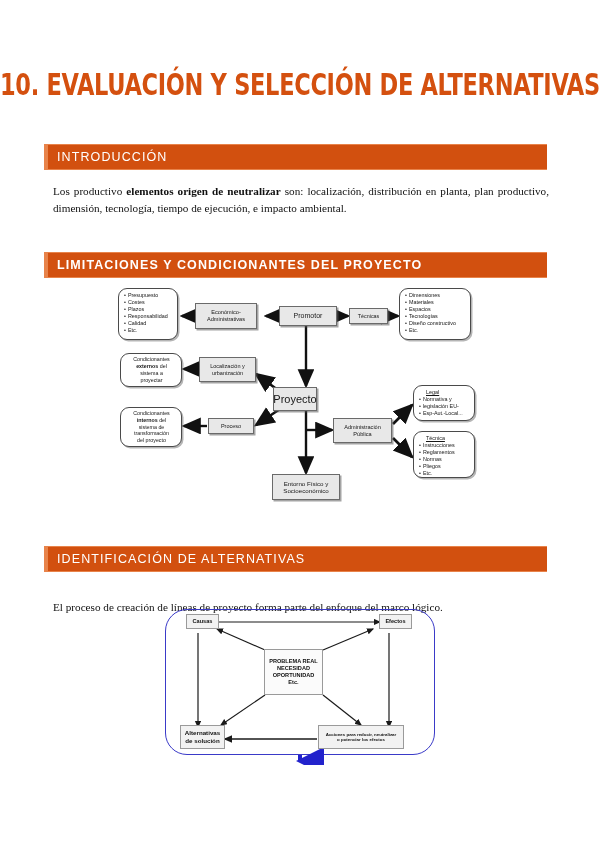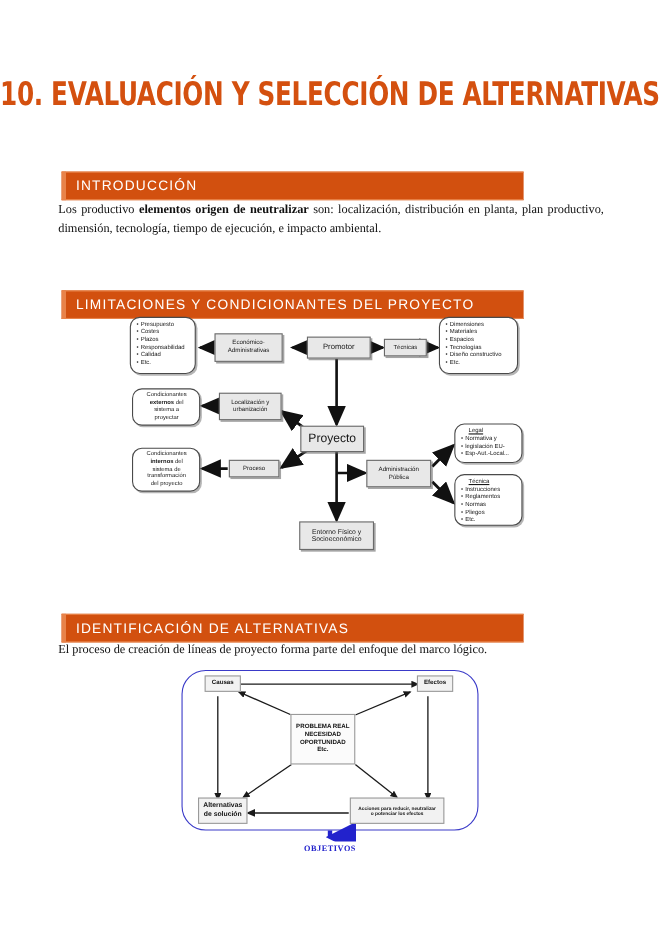--- a/index.html
+++ b/index.html
@@ -10,41 +10,40 @@
   .page-title{
     position:absolute; left:0; top:68px; width:599px; text-align:center;
     font-family:"DejaVu Sans Condensed","Liberation Sans", sans-serif;
     font-weight:bold; font-size:25px; letter-spacing:-0.3px;
     color:#D4500F; transform:scaleY(1.18); transform-origin:center top;
     white-space:nowrap;
   }
 
   
   .section-bar{
-    position:absolute; left:56px; width:420px; height:26px;
+    position:absolute; left:44px; width:503px; height:26px;
     background:#D2500F; box-sizing:border-box;
     border-left:4px solid #E8834A;
     border-top:1px solid #E8834A;
     border-bottom:1px solid #E8834A;
-    margin-top:12px;
   }
   .section-bar .label{
     position:absolute; left:9px; top:50%; transform:translateY(-50%);
     font-family:"Liberation Sans", sans-serif; font-size:12.5px;
     letter-spacing:1.1px; color:#ffffff; white-space:nowrap;
   }
 
   
   .para{
     position:absolute; left:53px; width:496px;
     font-family:"Liberation Serif", serif; font-size:11.2px;
     line-height:17px; text-align:justify; color:#101010;
   }
   .para b{font-weight:bold;}
-  .para.nowrapline{text-align:left;}
+  .para.nowrapline{text-align:left;margin-top:16px;}
 
   
   .diagram{position:absolute;}
   .diagram svg{display:block;}
 
   .nodebox{
     position:absolute; box-sizing:border-box;
     background:#E8E8E8; border:1.3px solid #6A6A6A;
     display:flex; align-items:center; justify-content:center;
     text-align:center;
@@ -92,21 +91,21 @@
 
 <div class="page-title">10. EVALUACIÓN Y SELECCIÓN DE ALTERNATIVAS</div>
 
 <div class="section-bar" style="top:144px;">
   <span class="label">INTRODUCCIÓN</span>
 </div>
 <div class="para" style="top:183px;">
   <span>Los productivo </span><b>elementos origen de neutralizar</b><span> son: localización, distribución en planta, plan productivo, dimensión, tecnología, tiempo de ejecución, e impacto ambiental.</span>
 </div>
 
-<div class="section-bar" style="top:252px;">
+<div class="section-bar" style="top:252px;font-weight:bold;">
   <span class="label">LIMITACIONES Y CONDICIONANTES DEL PROYECTO</span>
 </div>
 
 <div class="diagram" style="left:110px; top:285px; width:430px; height:225px;">
 
   <svg width="430" height="225" style="position:absolute;left:0;top:0;">
     <defs>
       <marker id="ah" markerWidth="7" markerHeight="7" refX="6" refY="3" orient="auto">
         <path d="M0,0 L7,3 L0,6 z" fill="#111"></path>
       </marker>
@@ -174,21 +173,21 @@
     <div>
       <span>Condicionantes</span><br>
       <b>externos</b><span> del</span><br>
       <span>sistema a</span><br>
       <span>proyectar</span>
     </div>
   </div>
 
   <div class="nodebox" style="left:89px; top:72px; width:57px; height:25px; font-size:5.5px; padding:0 2px;">Localización y urbanización</div>
 
-  <div class="nodebox" style="left:163px; top:102px; width:58px; height:24px; font-size:11px;">Proyecto</div>
+  <div class="nodebox" style="left:163px; top:102px; width:44px; height:24px; font-size:11px;">Proyecto</div>
 
   <div class="roundbox plain" style="left:10px; top:122px; width:62px; height:40px; font-size:5.3px;">
     <div>
       <span>Condicionantes</span><br>
       <b>internos</b><span> del</span><br>
       <span>sistema de</span><br>
       <span>transformación</span><br>
       <span>del proyecto</span>
     </div>
   </div>
@@ -271,14 +270,13 @@
   <div class="d2box" style="left:15px; top:116px; width:45px; height:24px; font-size:6.2px; flex-direction:column;">
     <span>Alternativas</span>
     <span>de solución</span>
   </div>
 
   <div class="d2box" style="left:153px; top:116px; width:86px; height:24px; font-size:4.4px; flex-direction:column;">
     <span>Acciones para reducir, neutralizar</span>
     <span>o potenciar los efectos</span>
   </div>
 
-  <div class="objetivos">OBJETIVOS</div>
 </div>
 
 </body></html>

